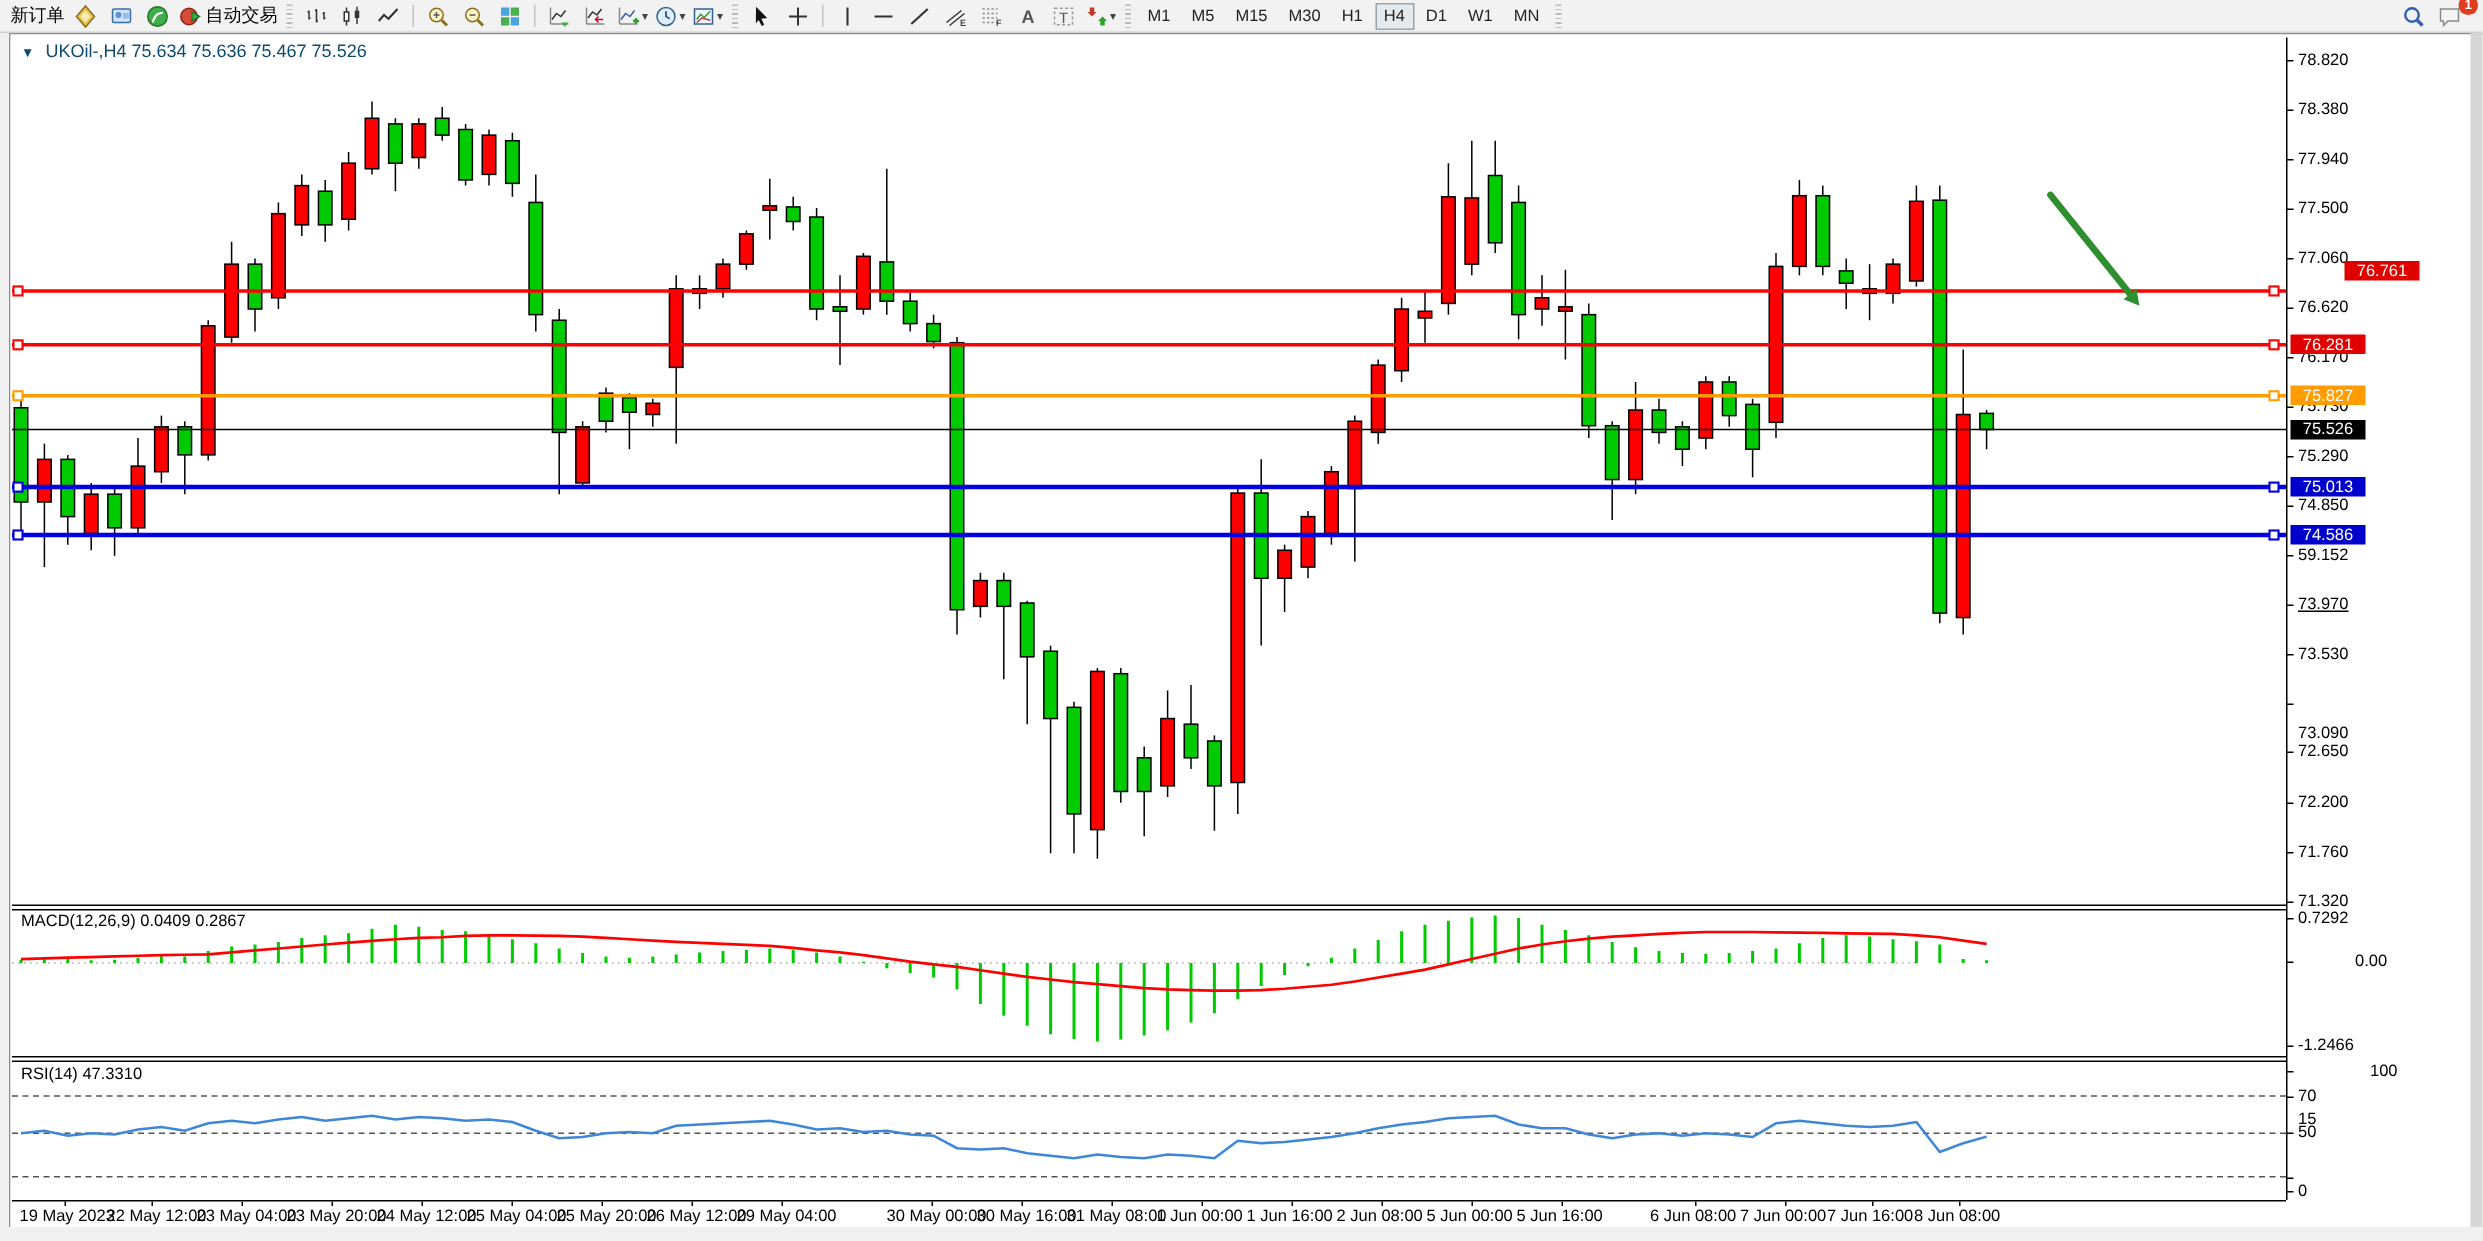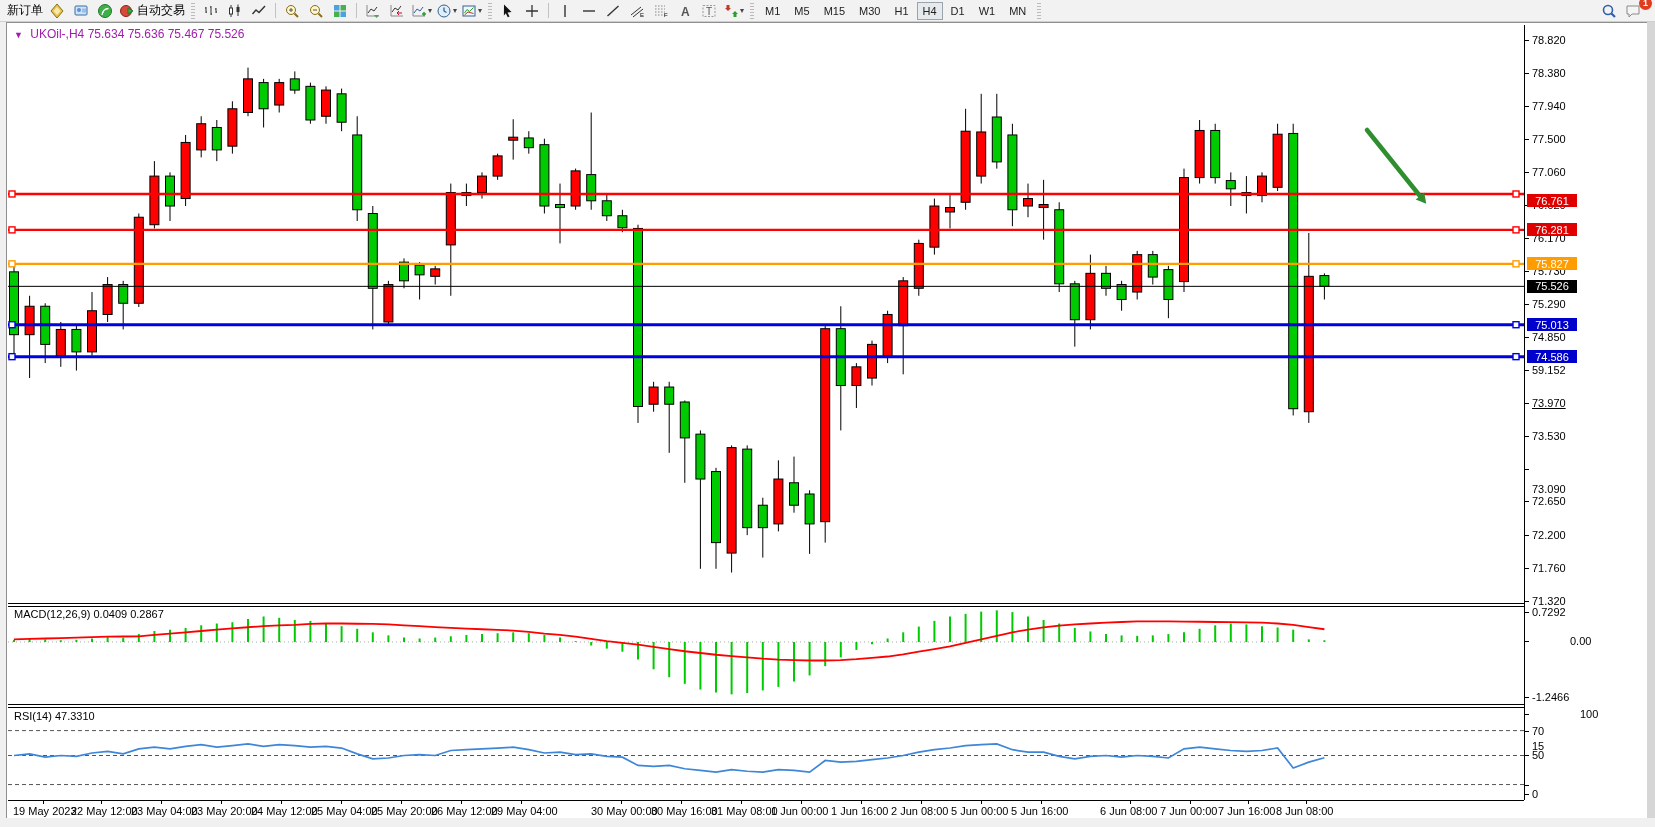--- a/index.html
+++ b/index.html
@@ -16,21 +16,21 @@
   .dd{font-size:8px;color:#444;margin-left:1px;}
   .tf{font-size:11px;color:#222;padding:2px 5px;margin:0 1px;border:1px solid transparent;}
   .tf.active{border:1px solid #9aa4ae;background:#e7eaed;}
   #tspacer{flex:1}
   .chatwrap{position:relative;margin-right:10px;}
   .badge{position:absolute;top:-4px;right:-7px;background:#e03c1f;color:#fff;font-size:9px;
          border-radius:50%;width:13px;height:13px;display:flex;align-items:center;justify-content:center;font-weight:bold;}
   #chartbg{position:absolute;left:7px;top:23px;width:1648px;height:795px;background:#fff;}
   .frame-t{position:absolute;left:6px;top:22px;width:1649px;height:1px;background:#8f8f8f;}
   .frame-l{position:absolute;left:6px;top:22px;width:1px;height:796px;background:#8f8f8f;}
-  #chart-title{position:absolute;left:14px;top:27px;font-size:12px;color:#a21caf;z-index:30;}
+  #chart-title{position:absolute;left:14px;top:27px;font-size:12px;color:#0c4a6e;z-index:30;}
   #chart-title .tri{font-size:9px;margin-right:4px;}
   .pane-svg{position:absolute;left:8px;}
   .divline{position:absolute;left:8px;width:1516px;height:1px;background:#000;}
   .axis-vline{position:absolute;left:1524px;top:25px;width:1px;height:775px;background:#000;}
   #axiscol{position:absolute;left:1524px;top:0;width:120px;height:827px;}
   .ptick{position:absolute;left:8px;font-size:11px;color:#000;white-space:nowrap;}
   .ptickmark{position:absolute;left:0;width:5px;height:1px;background:#000;}
   .pbadge{position:absolute;left:3px;width:50px;height:13px;color:#fff;font-size:11px;
           display:flex;align-items:center;justify-content:center;z-index:5;}
   #dateaxis{position:absolute;left:8px;top:800px;width:1516px;height:18px;background:#fff;border-top:1px solid #000;}
@@ -642,21 +642,21 @@
     <div class="ptickmark" style="top: 714px;"></div>
     <div class="ptick" style="top: 708px; margin-left: 48px;">100</div>
     <div class="ptickmark" style="top: 731px;"></div>
     <div class="ptick" style="top: 725px;">70</div>
     <div class="ptickmark" style="top: 755px;"></div>
     <div class="ptick" style="top: 749px;">50</div>
     <div class="ptickmark" style="top: 785px;"></div>
     <div class="ptick" style="top: 740px;">15</div>
     <div class="ptickmark" style="top: 794px;"></div>
     <div class="ptick" style="top: 788px;">0</div>
-    <div class="pbadge" style="top: 194px; background: rgb(224, 0, 0);">76.761</div>
+    <div class="pbadge" style="top: 174px; background: rgb(224, 0, 0); margin-left: 36px;">76.761</div>
     <div class="pbadge" style="top: 223.377px; background: rgb(224, 0, 0);">76.281</div>
     <div class="pbadge" style="top: 257.336px; background: rgb(255, 156, 0);">75.827</div>
     <div class="pbadge" style="top: 279.851px; background: rgb(0, 0, 0);">75.526</div>
     <div class="pbadge" style="top: 318.224px; background: rgb(0, 0, 204);">75.013</div>
     <div class="pbadge" style="top: 350.163px; background: rgb(0, 0, 204);">74.586</div>
   </div>
 <div id="dateaxis">
     <div class="dlabel" style="left: 5px;">19 May 2023</div>
     <div class="dtick" style="left: 35px;"></div>
     <div class="dlabel" style="left: 63px;">22 May 12:00</div>

